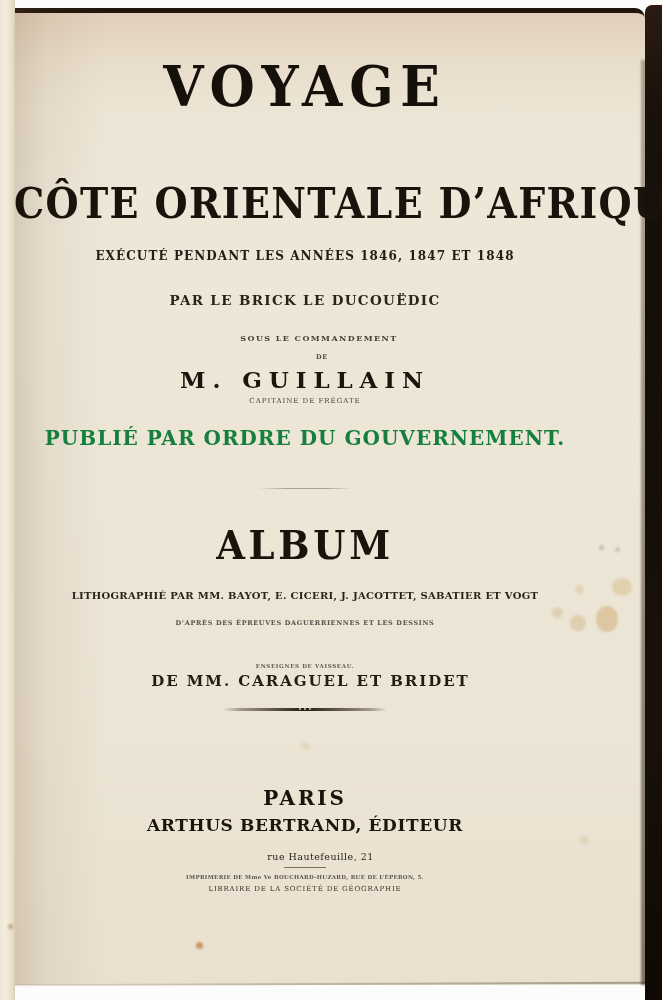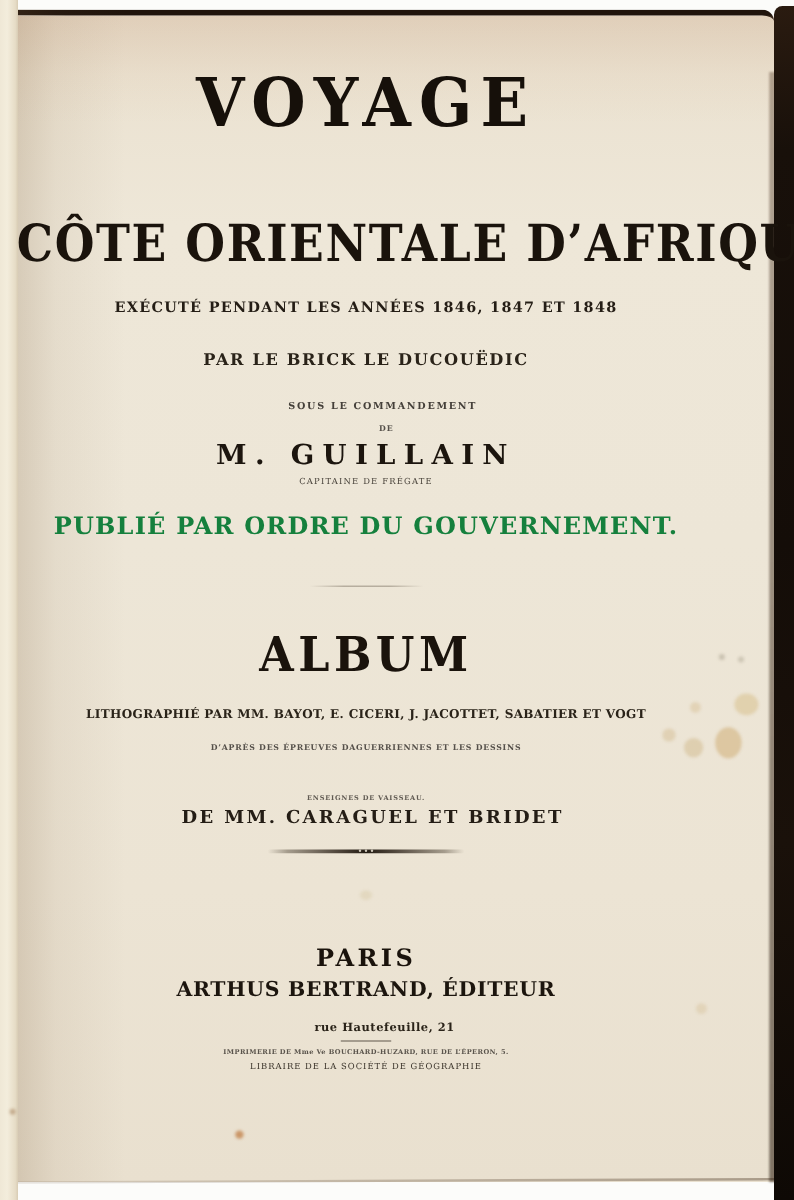--- a/index.html
+++ b/index.html
@@ -93,21 +93,21 @@
   }
   .ornament-rule::after{
     content:"";position:absolute;left:50%;top:0;width:2px;height:2px;margin-left:-6px;
     background:rgba(235,228,214,.85);border-radius:50%;
     box-shadow:5px 0 0 rgba(235,228,214,.85),10px 0 0 rgba(235,228,214,.85);
   }
 
   .city{top:786px;font-size:20px;font-weight:bold;letter-spacing:.14em;color:#1a130c;}
   .publisher{top:815px;font-size:17px;font-weight:bold;letter-spacing:.035em;color:#1c150e;}
   .publisher-role{top:885px;font-size:7px;font-weight:normal;letter-spacing:.12em;color:#3a332a;}
-  .address{top:851px;font-size:9.5px;font-weight:bold;letter-spacing:.05em;color:#2a2319;padding-left:31px;}
+  .address{top:851px;font-size:9.5px;font-weight:normal;letter-spacing:.05em;color:#2a2319;padding-left:31px;}
   .printer-rule{
     position:absolute;top:867px;left:0;right:0;margin:auto;width:42px;height:1px;
     background:rgba(80,72,60,.75);
   }
   .printer{top:874px;font-size:5.5px;font-weight:bold;letter-spacing:.06em;color:#5a544c;}
 
   
   .stain{position:absolute;border-radius:50%;filter:blur(1.2px);}
   .s1{left:596px;top:606px;width:22px;height:26px;background:rgba(205,170,110,.50);}
   .s2{left:612px;top:578px;width:20px;height:18px;background:rgba(210,180,120,.42);}

